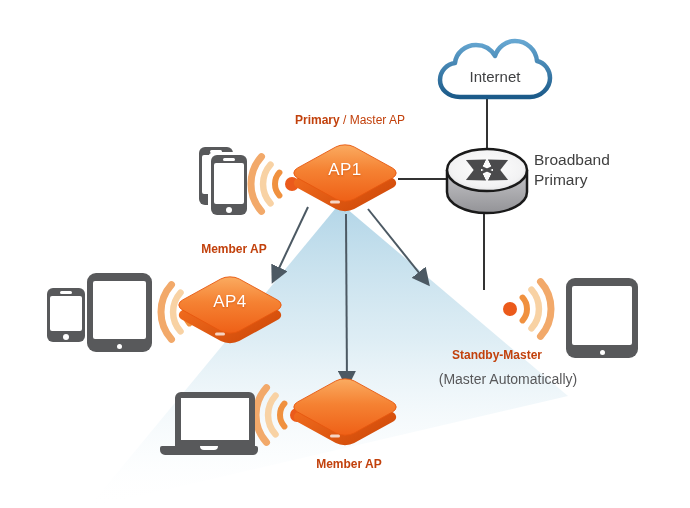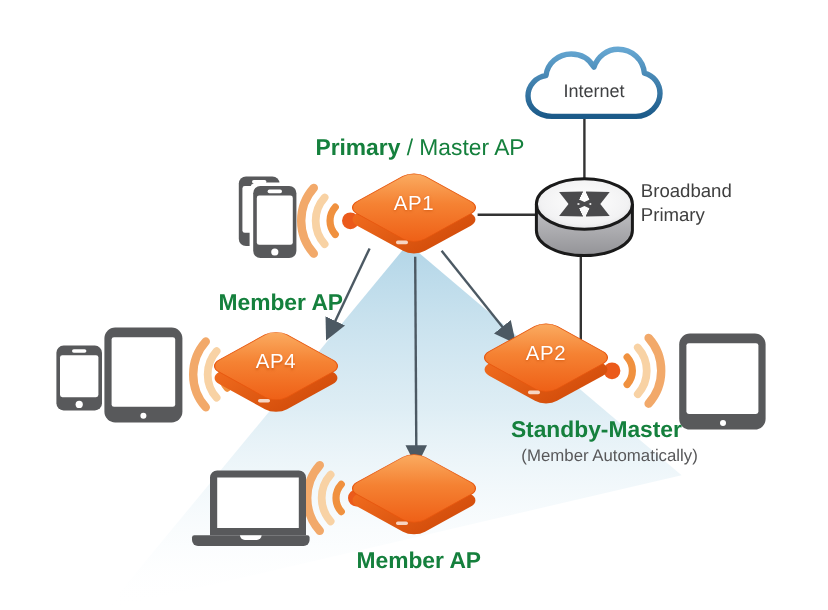--- a/index.html
+++ b/index.html
@@ -3,21 +3,21 @@
 <meta charset="utf-8">
 <style>
   html,body{margin:0;padding:0;background:#fff;}
   #stage{
     position:relative;width:690px;height:508px;background:#ffffff;
     font-family:"Liberation Sans",sans-serif;overflow:hidden;
   }
   .abs{position:absolute;}
   svg{display:block;}
   
-  .label{position:absolute;color:#15803d;font-size:19px;text-align:center;white-space:nowrap;}
+  .label{position:absolute;color:#c2410c;font-size:12px;text-align:center;white-space:nowrap;}
   .label b{font-weight:bold;}
   .sub{font-size:14px;color:#58585a;font-weight:normal;}
   .router-label{position:absolute;color:#404040;font-size:15.5px;line-height:20px;text-align:left;white-space:nowrap;}
   .ap-label{position:absolute;top:23px;left:0;width:100%;text-align:center;color:#fff;
     font-size:17px;font-weight:normal;text-shadow:0 1px 2px rgba(190,70,0,.55);letter-spacing:.5px;}
   .cloud-label{position:absolute;color:#3f4042;font-size:15px;text-align:center;}
   
   .phone{position:absolute;background:#58595b;border-radius:6px;}
   .phone .screen{position:absolute;left:3px;right:3px;top:8px;bottom:11px;background:#fff;border-radius:2px;}
   .phone .spk{position:absolute;top:3px;left:50%;margin-left:-6px;width:12px;height:2.5px;background:#fff;border-radius:2px;}
@@ -122,28 +122,20 @@
 
   <div class="abs" style="left:170px;top:269px;width:120px;height:84px;z-index:3;">
     <svg width="120" height="84" viewBox="0 0 120 84">
       <rect x="-40" y="-40" width="80" height="80" rx="13" transform="translate(60,46) scale(1,0.55) rotate(45)" fill="url(#apSide)"></rect>
       <rect x="-40" y="-40" width="80" height="80" rx="13" transform="translate(60,36) scale(1,0.55) rotate(45)" fill="url(#apTop)" stroke="#e7570f" stroke-width="1"></rect>
       <rect x="45" y="63.5" width="10" height="3" rx="1.5" fill="#ffffff" opacity="0.75"></rect>
     </svg>
     <div class="ap-label">AP4</div>
   </div>
 
-  <div class="abs" style="left:395px;top:262px;width:120px;height:84px;z-index:3;">
-    <svg width="120" height="84" viewBox="0 0 120 84">
-      <rect x="-40" y="-40" width="80" height="80" rx="13" transform="translate(60,46) scale(1,0.55) rotate(45)" fill="url(#apSide)"></rect>
-      <rect x="-40" y="-40" width="80" height="80" rx="13" transform="translate(60,36) scale(1,0.55) rotate(45)" fill="url(#apTop)" stroke="#e7570f" stroke-width="1"></rect>
-      <rect x="45" y="63.5" width="10" height="3" rx="1.5" fill="#ffffff" opacity="0.75"></rect>
-    </svg>
-    <div class="ap-label">AP2</div>
-  </div>
 
   <div class="abs" style="left:285px;top:371px;width:120px;height:84px;z-index:3;">
     <svg width="120" height="84" viewBox="0 0 120 84">
       <rect x="-40" y="-40" width="80" height="80" rx="13" transform="translate(60,46) scale(1,0.55) rotate(45)" fill="url(#apSide)"></rect>
       <rect x="-40" y="-40" width="80" height="80" rx="13" transform="translate(60,36) scale(1,0.55) rotate(45)" fill="url(#apTop)" stroke="#e7570f" stroke-width="1"></rect>
       <rect x="45" y="63.5" width="10" height="3" rx="1.5" fill="#ffffff" opacity="0.75"></rect>
     </svg>
   </div>
 
   <svg class="abs" style="left:222px;top:136px;z-index:2;" width="80" height="96" viewBox="0 0 80 96">
@@ -208,18 +200,18 @@
 
   <div class="label" style="left:240px;top:113px;width:220px;z-index:4;">
     <b>Primary</b><span> / Master AP</span>
   </div>
   <div class="label" style="left:124px;top:242px;width:220px;z-index:4;">
     <b>Member AP</b>
   </div>
   <div class="label" style="left:387px;top:348px;width:220px;z-index:4;">
     <b>Standby-Master</b>
   </div>
-  <div class="label sub" style="left:398px;top:371px;width:220px;z-index:4;">(Member Automatically)</div>
+  <div class="label sub" style="left:398px;top:371px;width:220px;z-index:4;">(Master Automatically)</div>
   <div class="label" style="left:239px;top:457px;width:220px;z-index:4;">
     <b>Member AP</b>
   </div>
 
 </div>
 
 </body></html>

